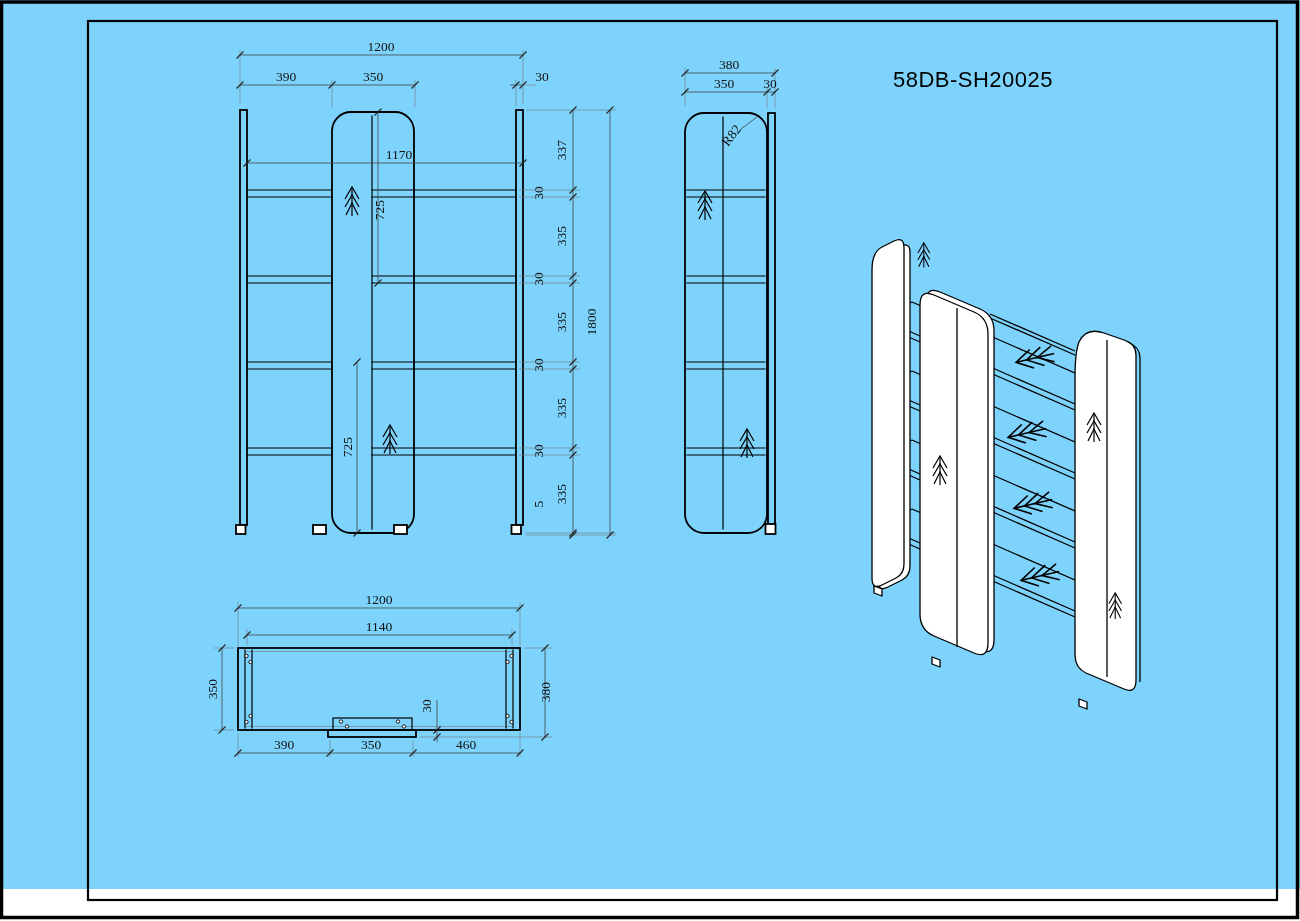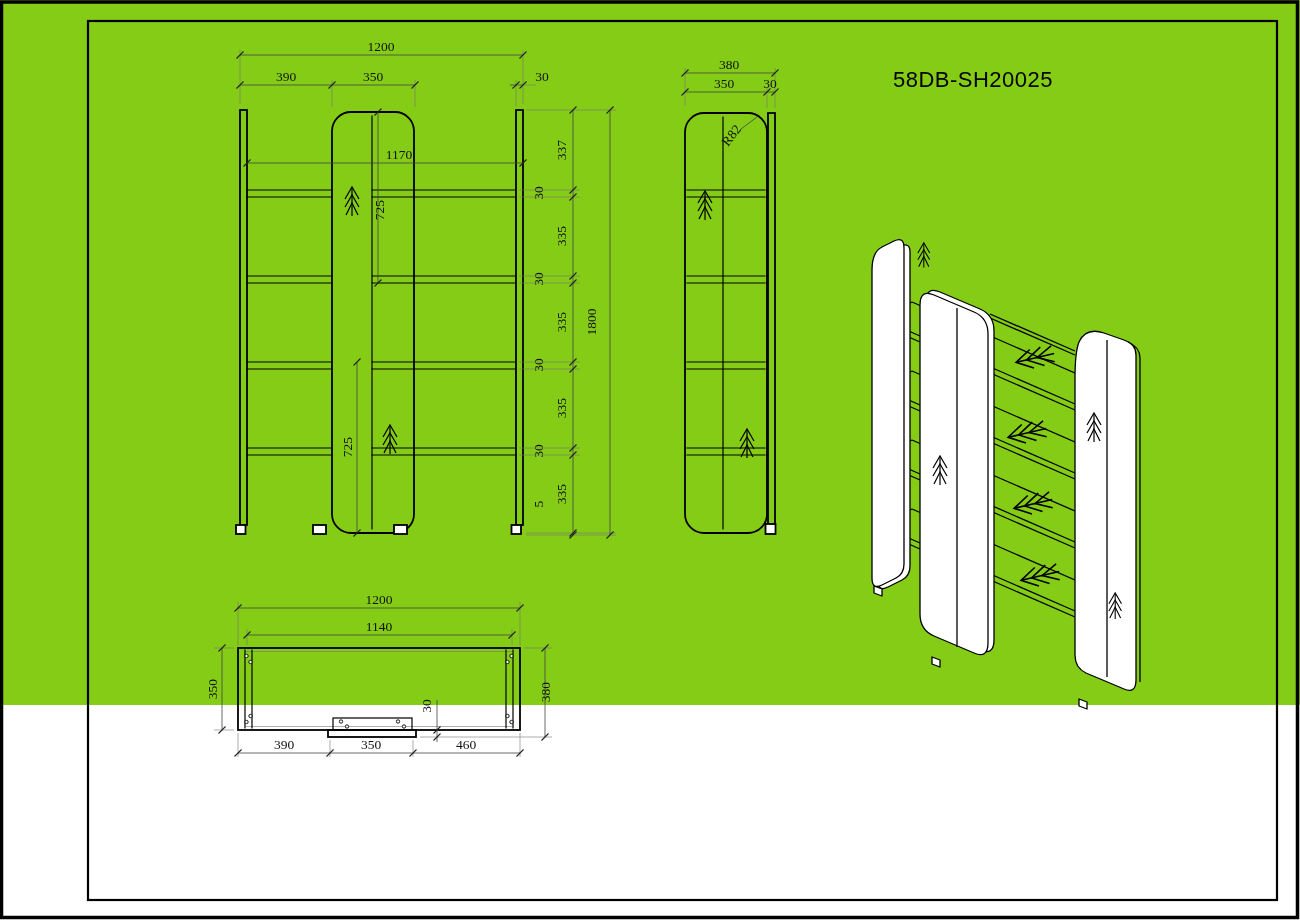--- a/index.html
+++ b/index.html
@@ -1,16 +1,16 @@
 <!DOCTYPE html>
 <html><head>
 <meta charset="utf-8">
 <style>
   html,body{margin:0;padding:0;background:#fff;width:1300px;height:921px;overflow:hidden;}
-  #sheet{position:relative;width:1300px;height:705px;background:#84cc16;}
+  #sheet{position:relative;width:1300px;height:889px;background:#7dd3fc;}
   svg{position:absolute;left:0;top:0;}
   .ol  {stroke:#000;stroke-width:1.8;fill:none;stroke-linecap:square;}
   .olf {stroke:#000;stroke-width:1.8;fill:#fff;}
   .ol2 {stroke:#000;stroke-width:1.2;fill:none;stroke-linecap:square;}
   .ol3 {stroke:#000;stroke-width:1.3;fill:none;stroke-linejoin:round;}
   .olf3{stroke:#000;stroke-width:1.3;fill:#fff;stroke-linejoin:round;}
   .dim {stroke:#444;stroke-width:0.8;fill:none;}
   .ext {stroke:#777;stroke-width:0.6;fill:none;}
   .tick{stroke:#222;stroke-width:1.1;fill:none;}
   .scr {stroke:#000;stroke-width:0.9;fill:#fff;}

